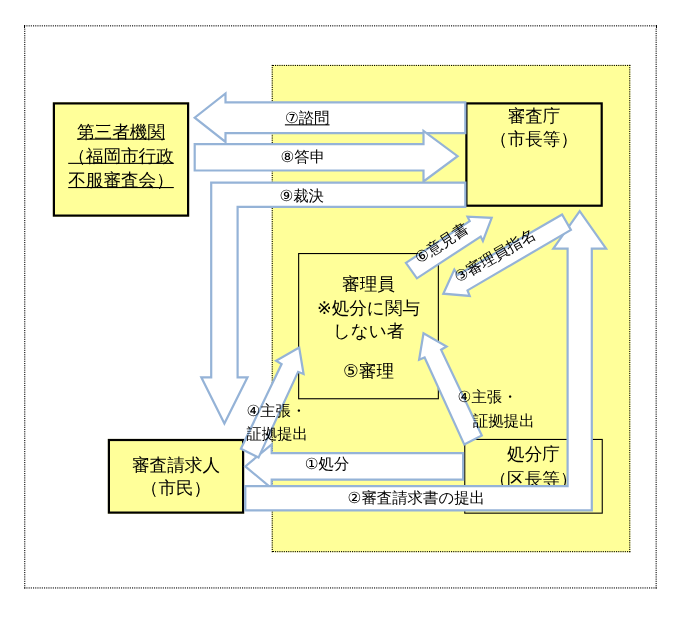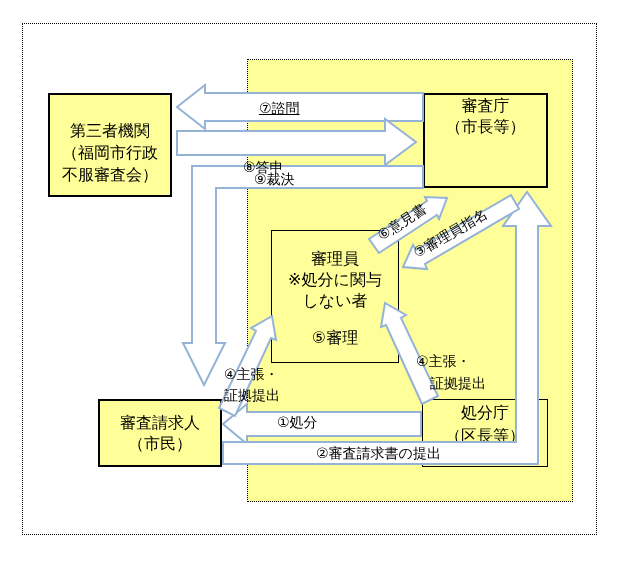--- a/index.html
+++ b/index.html
@@ -19,32 +19,32 @@
   svg.arrows {
     position:absolute; left:0; top:0; width:619px; height:561px; z-index:5;
     pointer-events:none;
   }
   svg.arrows polygon { fill:#FFFFFF; stroke:#95B3D7; stroke-width:2; }
   .box {
     position:absolute; background:#FFFF99; border:2px solid #000000;
     box-sizing:border-box; text-align:center; font-size:16px; line-height:21px;
     z-index:3;
   }
-  #box-third-party  { left:48px;  top:93px;  width:124px; height:104px; padding-top:25px; line-height:22px; }
+  #box-third-party  { left:48px;  top:93px;  width:124px; height:104px; padding-top:14px; line-height:22px;text-decoration:underline; }
   #box-review      { left:423px; top:93px;  width:125px; height:95px;  }
   #box-examiner    { left:271px; top:230px; width:128px; height:133px; border-width:1px; padding-top:17px; }
   #box-appellant   { left:98px;  top:399px; width:124px; height:68px;  padding-top:11px; }
   #box-disposition { left:422px; top:399px; width:126px; height:68px;  border-width:1px; padding-top:1px;
                      background:transparent; z-index:2; line-height:23px; }
   .step5 { margin-top:16px; }
   .label {
     position:absolute; font-size:14px; line-height:18px; z-index:8; white-space:nowrap;
   }
   #label-7  { left:259px; top:99px;text-decoration:underline;  }
-  #label-8  { left:243px; top:134px;margin-top:24px; }
+  #label-8  { left:255px; top:134px; }
   #label-9  { left:254px; top:170px; }
   #label-1  { left:277px; top:413px; }
   #label-2  { left:268px; top:444px;margin-left:48px; }
   #label-6  { left:374px; top:229px; transform:rotate(-33deg); transform-origin:left top; }
   #label-3  { left:410px; top:246px; transform:rotate(-30deg); transform-origin:left top; }
   #label-4l { left:224px; top:364px; line-height:21px; }
   #label-4r { left:416px; top:350px; line-height:22px; }
   #label-4r .indent { margin-left:14px; }
 </style>
 </head>

